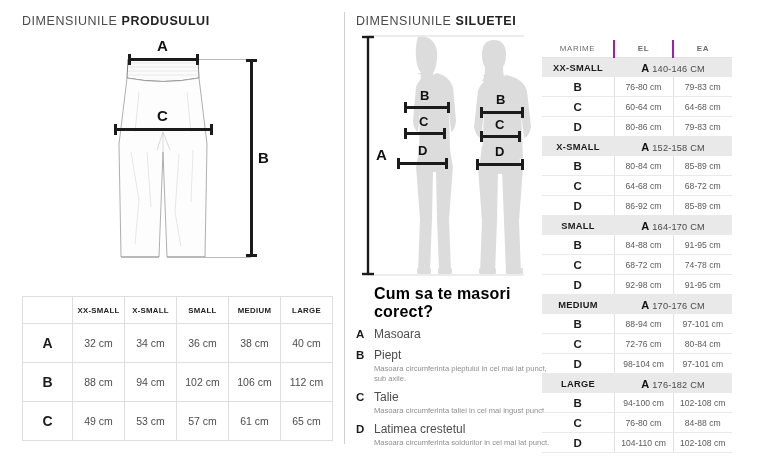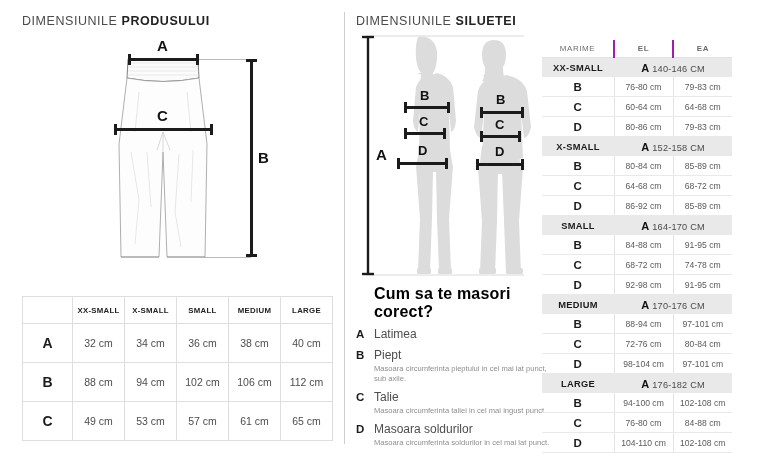--- a/index.html
+++ b/index.html
@@ -269,38 +269,38 @@
 
     <div class="hbar" style="left:120px;top:131px;width:48px;"></div>
     <div class="dim-label" style="left:139px;top:113px;font-size:13px;">D</div>
   </div>
 
   <div class="howto">
     <div class="howto-title">Cum sa te masori corect?</div>
 
     <div class="measure-item">
       <span class="measure-key">A</span>
-      <div class="measure-name">Latimea</div>
+      <div class="measure-name">Masoara</div>
     </div>
 
     <div class="measure-item">
       <span class="measure-key">B</span>
       <div class="measure-name">Piept</div>
       <div class="measure-desc">Masoara circumferinta pieptului in cel mai lat punct, sub axile.</div>
     </div>
 
     <div class="measure-item">
       <span class="measure-key">C</span>
       <div class="measure-name">Talie</div>
       <div class="measure-desc">Masoara circumferinta taliei in cel mai ingust punct.</div>
     </div>
 
     <div class="measure-item">
       <span class="measure-key">D</span>
-      <div class="measure-name">Masoara soldurilor</div>
+      <div class="measure-name">Latimea crestetul</div>
       <div class="measure-desc">Masoara circumferinta soldurilor in cel mai lat punct.</div>
     </div>
   </div>
 
   <table class="prod-table">
     <colgroup>
       <col class="c0">
         <col class="cx">
         <col class="cx">
         <col class="cx">

